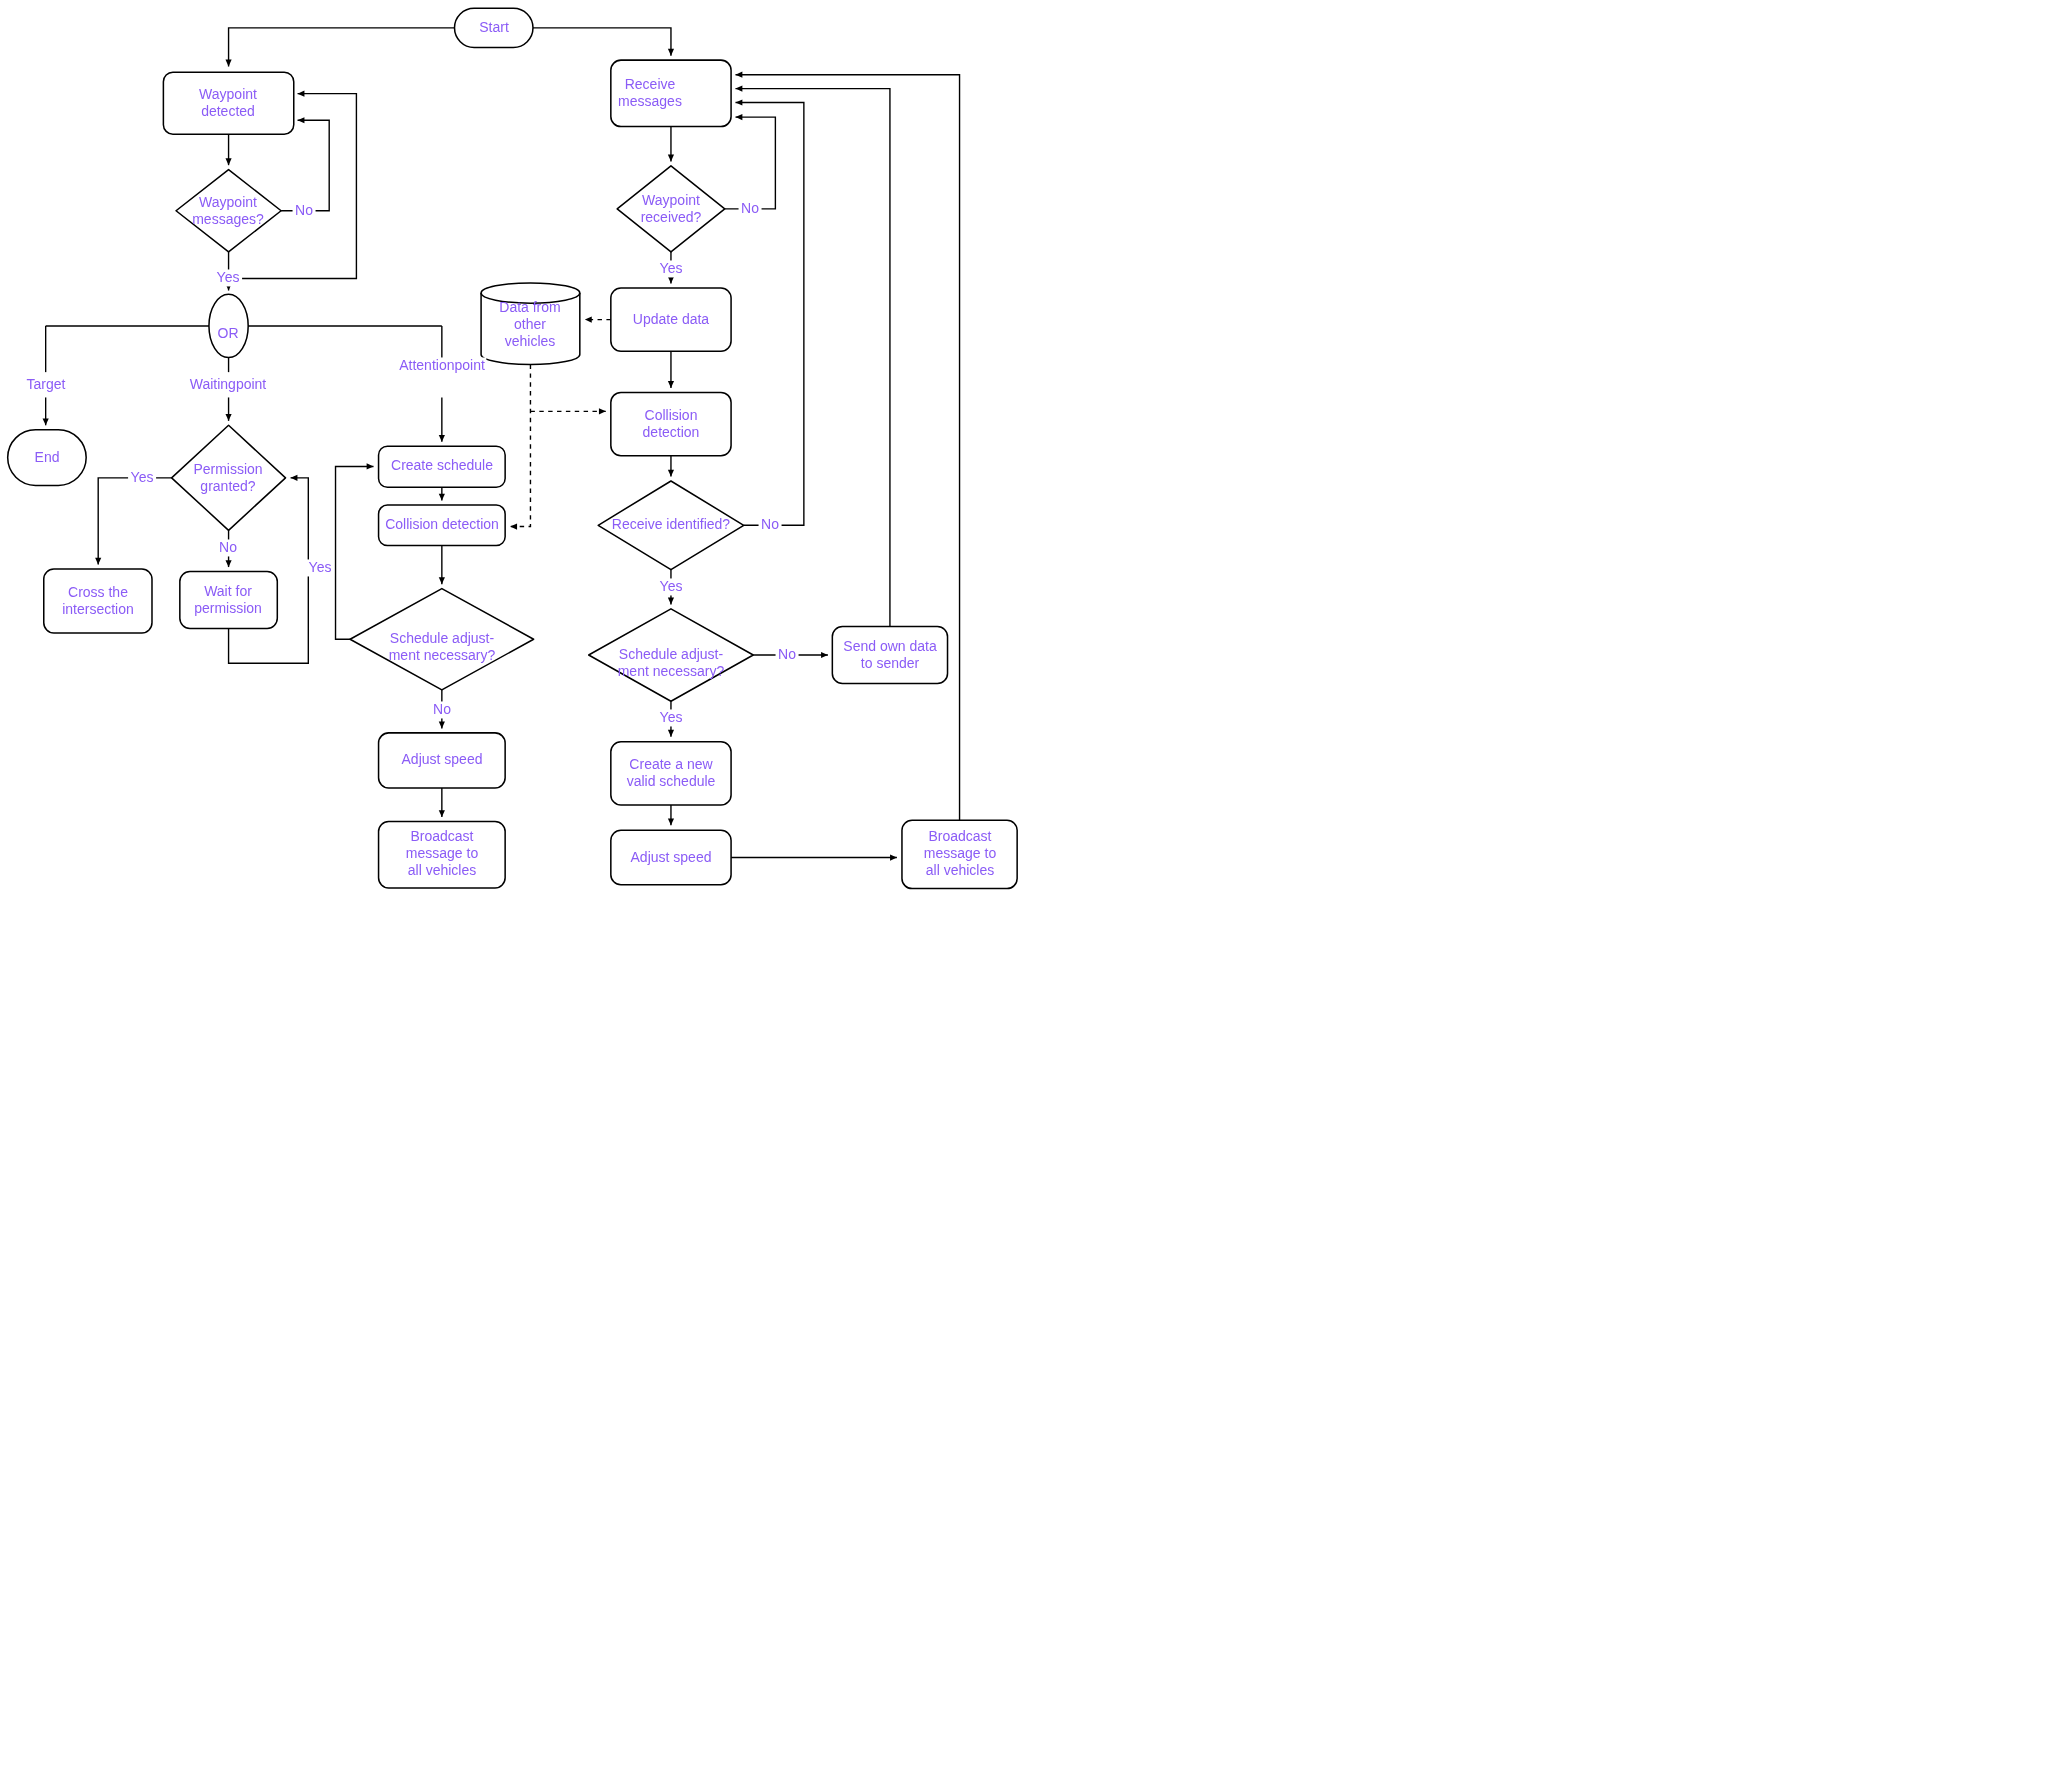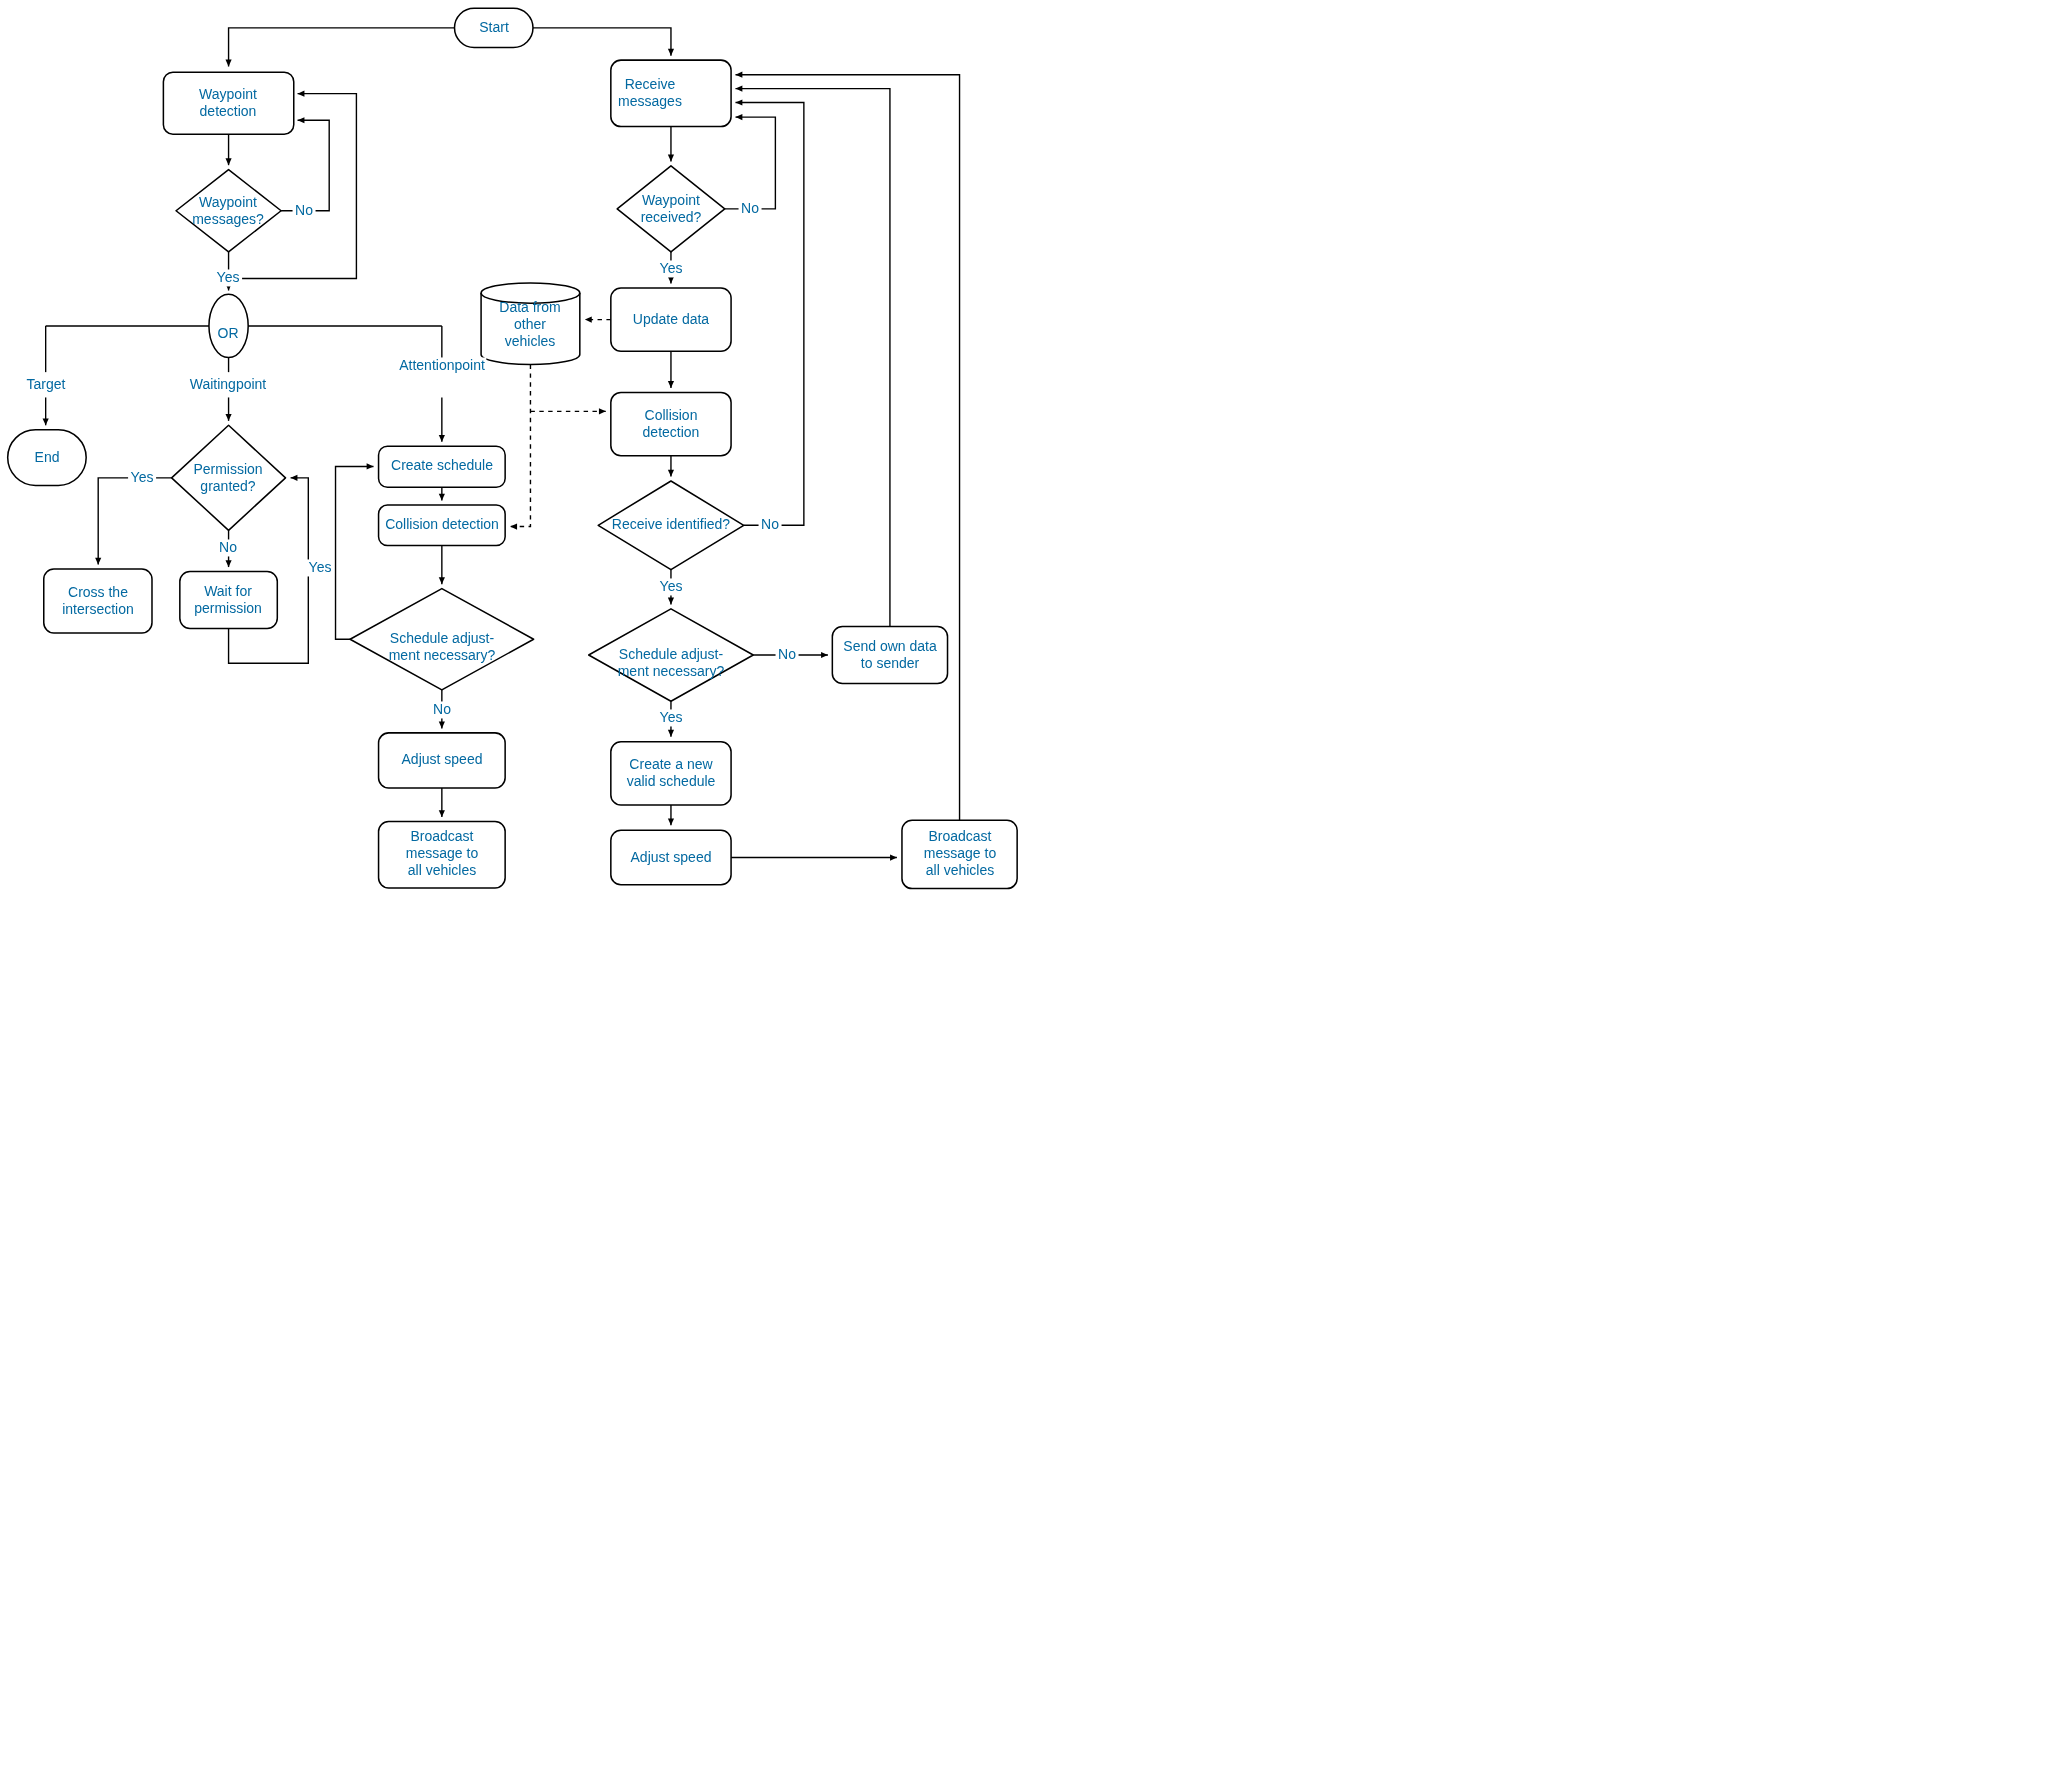--- a/index.html
+++ b/index.html
@@ -1,20 +1,20 @@
 <!DOCTYPE html>
 <html style="font-size:10px"><head>
 <meta charset="utf-8">
 <style>
   html,body{margin:0;padding:0;background:#ffffff;}
   #canvas{position:relative;width:1028px;height:893px;background:#fff;overflow:hidden;
           font-family:"Liberation Sans",sans-serif;}
   #wires{position:absolute;left:0;top:0;}
   .lbl{position:absolute;transform:translate(-50%,-50%);text-align:center;
-       font:14px/1.22 "Liberation Sans",sans-serif;color:#0369a1;}
+       font:14px/1.22 "Liberation Sans",sans-serif;color:#8b5cf6;}
   .edge-lbl{background:#fff;padding:0 2.5px;white-space:nowrap;}
   .branch-lbl{background:#fff;padding:0 1.9px;white-space:nowrap;}
   .pre{white-space:pre-line;margin-top:8px;}
   .nowrap{white-space:nowrap;}
 </style>
 </head>
 <body>
 
 <div id="canvas">
 
@@ -91,21 +91,21 @@
       <path d="M1060 760 L1175 830 L1060 900 L945 830 Z"></path>
       <path d="M1060 962 L1190 1035 L1060 1108 L930 1035 Z"></path>
       <rect x="1315" y="990" width="182" height="90" rx="16"></rect>
       <rect x="965" y="1172" width="190" height="100" rx="16"></rect>
       <rect x="965" y="1312" width="190" height="86" rx="16"></rect>
       <rect x="1425" y="1296" width="182" height="108" rx="16"></rect>
     </g>
   </svg>
 
   <div class="lbl nowrap" style="left:494px;top:28px">Start</div>
-  <div class="lbl" style="left:228px;top:103px;width:95px">Waypoint detection</div>
+  <div class="lbl" style="left:228px;top:103px;width:95px">Waypoint detected</div>
   <div class="lbl" style="left:228px;top:211px;width:82px">Waypoint messages?</div>
   <div class="lbl nowrap" style="left:228px;top:334px">OR</div>
   <div class="lbl nowrap" style="left:47px;top:458px">End</div>
   <div class="lbl" style="left:228px;top:478px;width:89px">Permission granted?</div>
   <div class="lbl" style="left:98px;top:601px;width:95px">Cross the intersection</div>
   <div class="lbl" style="left:228px;top:600px;width:82px">Wait for permission</div>
   <div class="lbl nowrap" style="left:442px;top:466px">Create schedule</div>
   <div class="lbl nowrap" style="left:442px;top:525px">Collision detection</div>
   <div class="lbl pre" style="left:442px;top:639px;width:158px">Schedule adjust-
 ment necessary?</div>

